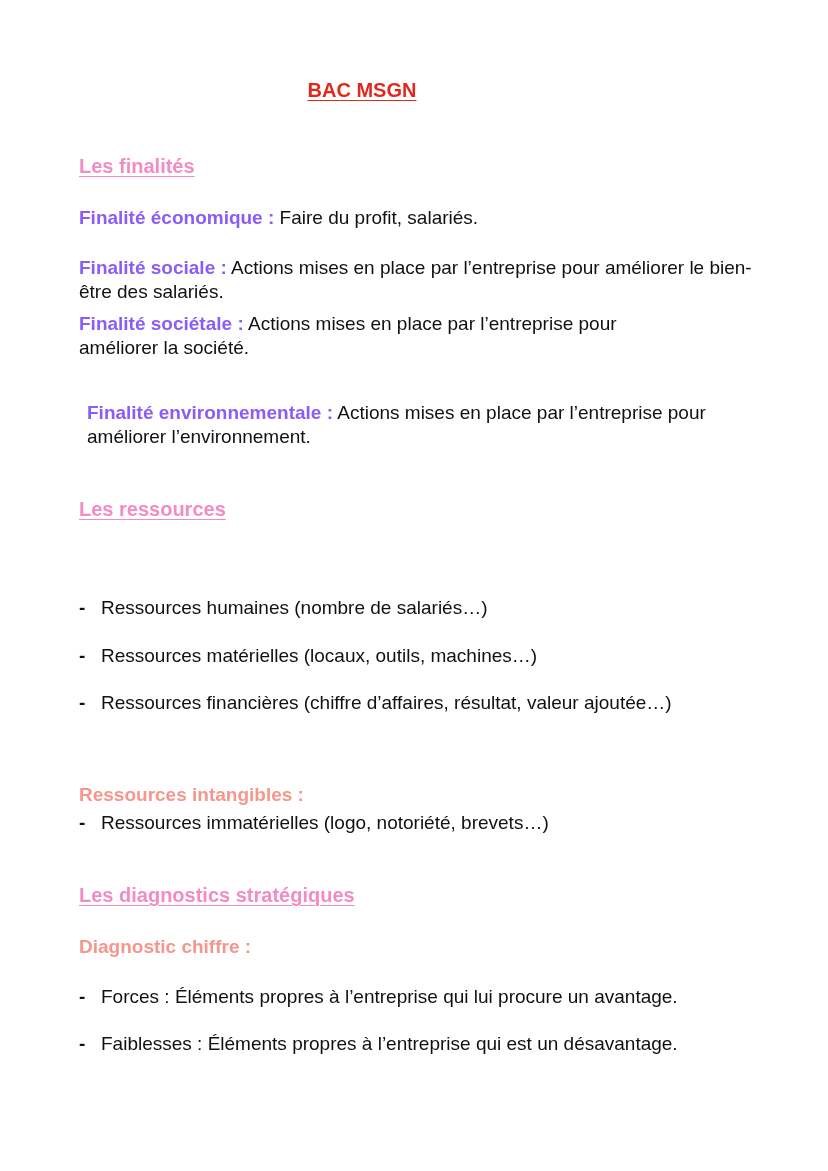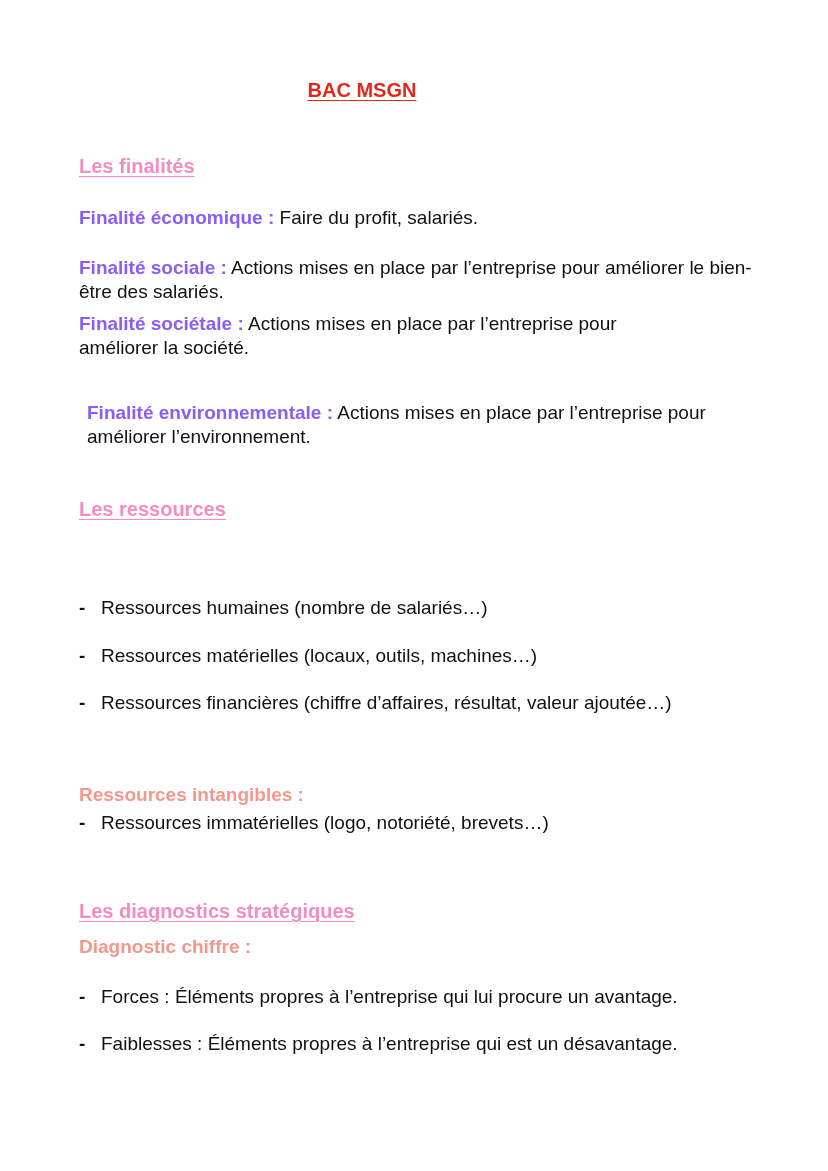--- a/index.html
+++ b/index.html
@@ -110,21 +110,21 @@
     <span>Ressources financières (chiffre d’affaires, résultat, valeur ajoutée…)</span>
   </div>
 
   <div class="abs sub-heading" style="top:784px;">Ressources intangibles :</div>
 
   <div class="abs bullet" style="top:812px;">
     <span class="dash">-</span>
     <span>Ressources immatérielles (logo, notoriété, brevets…)</span>
   </div>
 
-  <div class="abs section-heading" style="top:884px;margin-top:16px;">Les diagnostics stratégiques</div>
+  <div class="abs section-heading" style="top:884px;">Les diagnostics stratégiques</div>
 
   <div class="abs sub-heading" style="top:936px;">Diagnostic chiffre :</div>
 
   <div class="abs bullet" style="top:986px;">
     <span class="dash">-</span>
     <span>Forces : Éléments propres à l’entreprise qui lui procure un avantage.</span>
   </div>
   <div class="abs bullet" style="top:1033px;">
     <span class="dash">-</span>
     <span>Faiblesses : Éléments propres à l’entreprise qui est un désavantage.</span>

